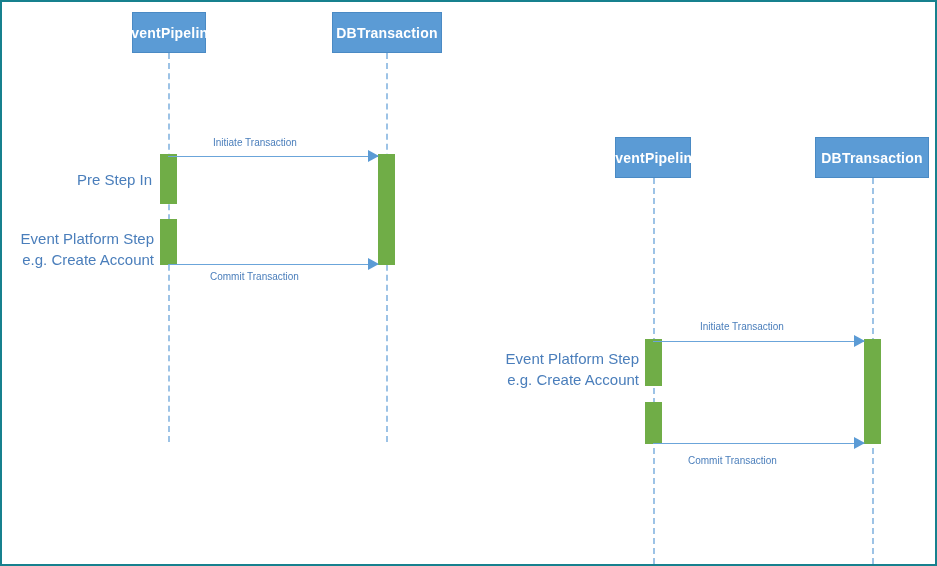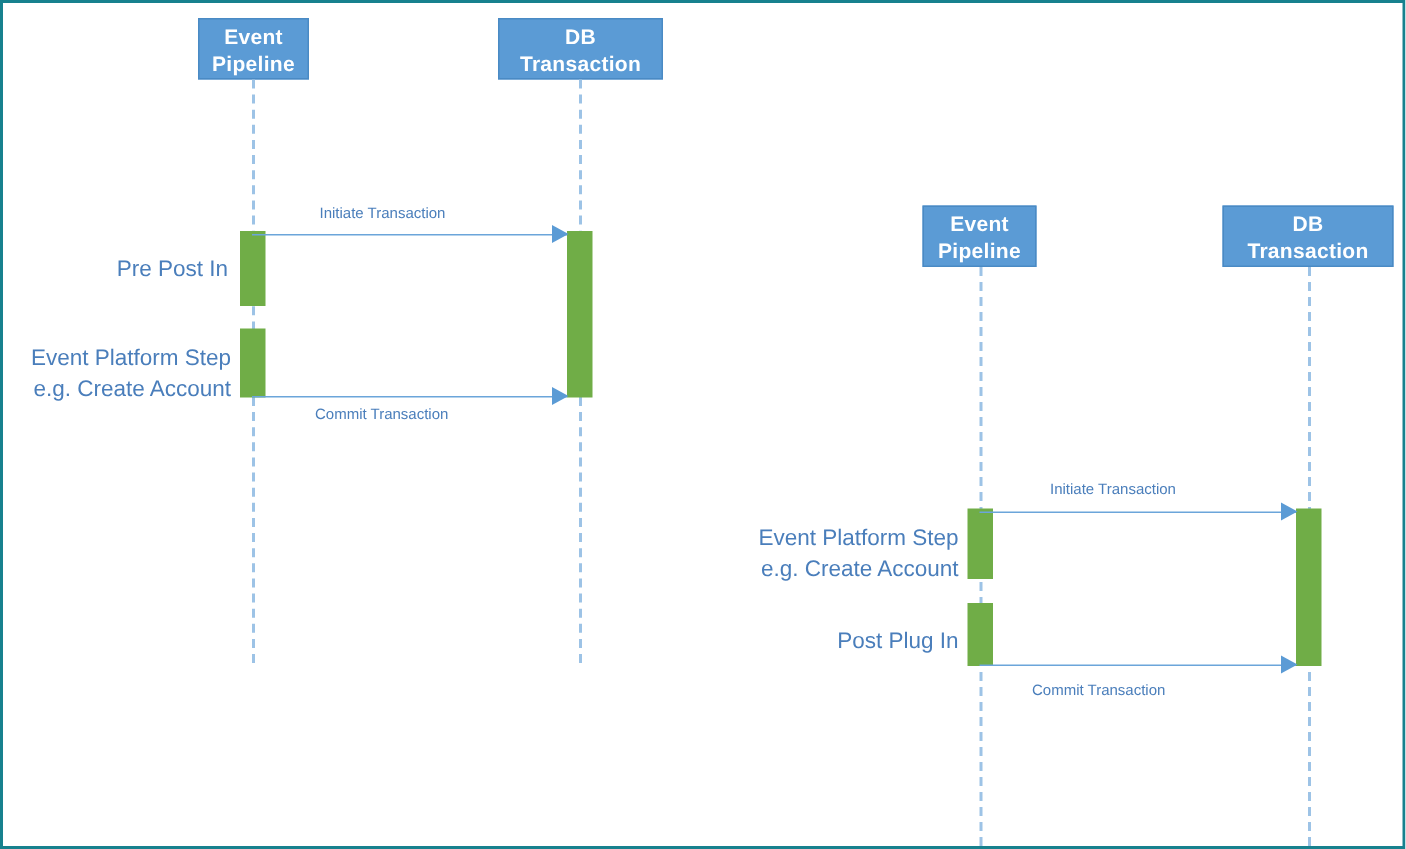--- a/index.html
+++ b/index.html
@@ -27,21 +27,21 @@
     position: absolute;
     background: #5b9bd5;
     border: 1px solid #4a8ac4;
     box-sizing: border-box;
     color: #ffffff;
     font-weight: bold;
     font-size: 14px;
     line-height: 18px;
     text-align: center;
     display: flex;
-    flex-direction: column;
+    flex-direction: row;
     align-items: center;
     justify-content: center;
     letter-spacing: 0.2px;
   }
   .lifeline-box .ln { display: block; white-space: nowrap; }
 
   
   .lifeline {
     position: absolute;
     width: 0;
@@ -113,21 +113,21 @@
 
     <div class="msg-label" style="left:211px; top:131px;">Initiate Transaction</div>
     <div class="msg-line" style="left:166px; top:154px; width:210px;"></div>
     <div class="msg-head" style="left:366px; top:148px;"></div>
 
     <div class="msg-line" style="left:166px; top:262px; width:210px;"></div>
     <div class="msg-head" style="left:366px; top:256px;"></div>
     <div class="msg-label" style="left:208px; top:265px;">Commit Transaction</div>
 
     <div class="side-label" style="left:0px; top:167px; width:150px;">
-      <span class="ln">Pre Post In</span>
+      <span class="ln">Pre Step In</span>
     </div>
     <div class="side-label" style="left:0px; top:226px; width:152px;">
       <span class="ln">Event Platform Step</span>
       <span class="ln">e.g. Create Account</span>
     </div>
   </div>
 
   <div class="diagram" style="left:470px; top:0px; width:467px; height:566px;">
 
     <div class="lifeline-box" style="left:143px; top:135px; width:76px; height:41px;">
@@ -153,18 +153,15 @@
     <div class="msg-head" style="left:382px; top:333px;"></div>
 
     <div class="msg-line" style="left:181px; top:441px; width:211px;"></div>
     <div class="msg-head" style="left:382px; top:435px;"></div>
     <div class="msg-label" style="left:216px; top:449px;">Commit Transaction</div>
 
     <div class="side-label" style="left:10px; top:346px; width:157px;">
       <span class="ln">Event Platform Step</span>
       <span class="ln">e.g. Create Account</span>
     </div>
-    <div class="side-label" style="left:10px; top:415px; width:157px;">
-      <span class="ln">Post Plug In</span>
-    </div>
   </div>
 
 </div>
 
 </body></html>

